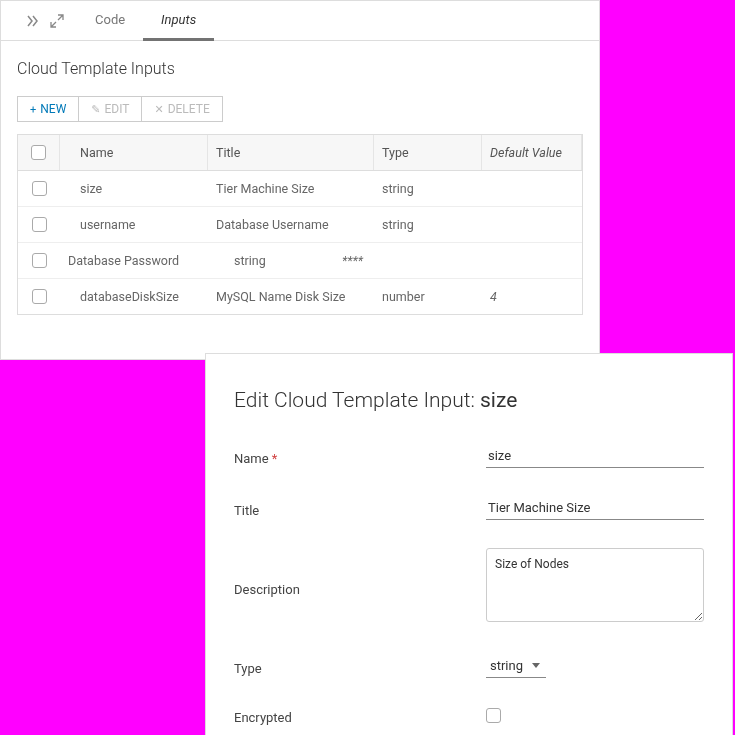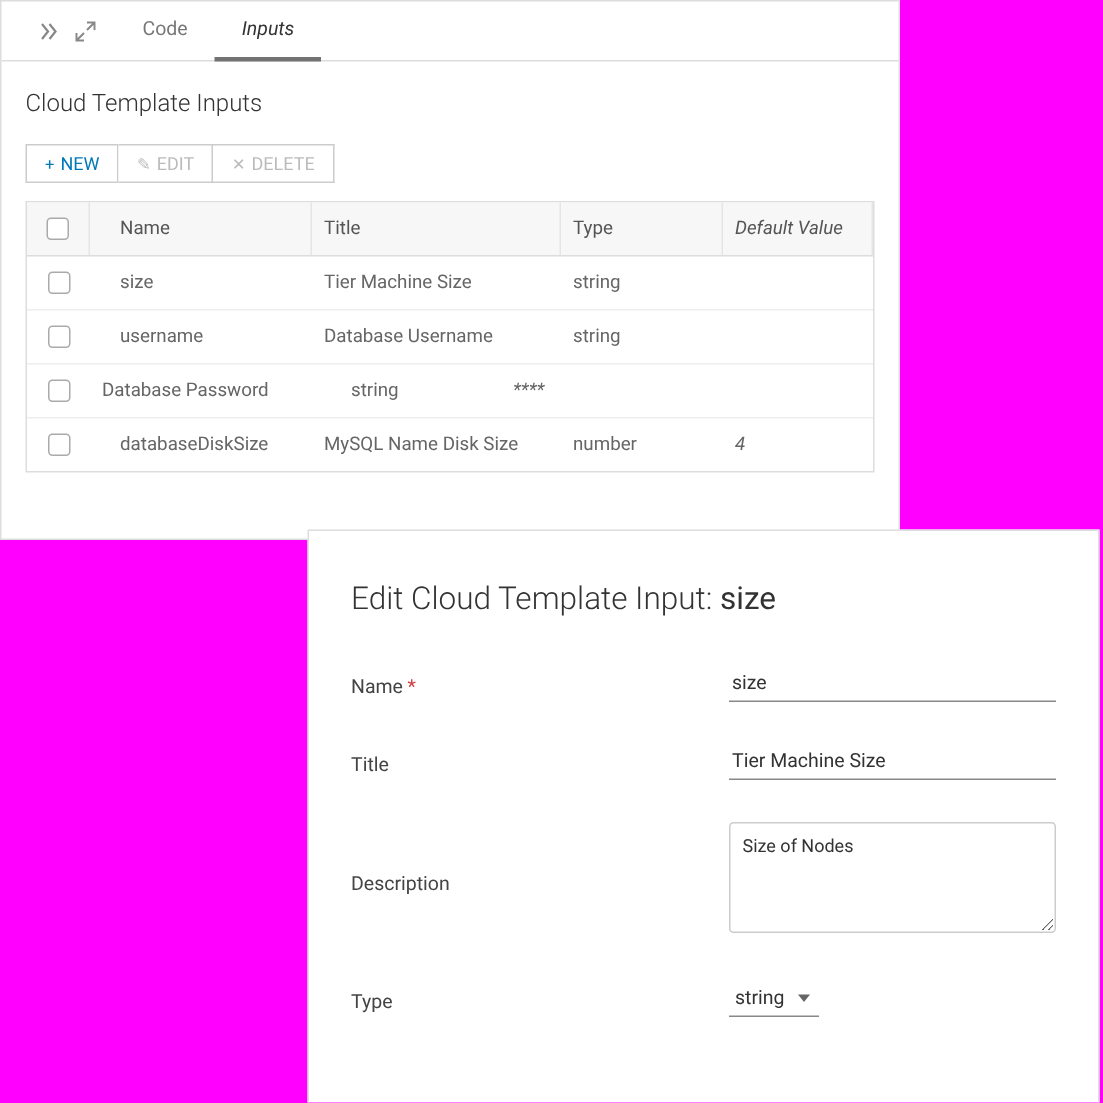--- a/index.html
+++ b/index.html
@@ -161,13 +161,19 @@
     <div class="form-label">Type</div>
     <div class="form-control">
       <div class="select-wrap">
         <select class="select">
           <option>string</option>
         </select>
       </div>
     </div>
   </div>
 
+  <div class="form-row" style="margin-bottom:0">
+    <div class="form-label">Encrypted</div>
+    <div class="form-control">
+        <div class="small-check"></div>
+      </div>
+  </div>
 </div>
 
 </body></html>

